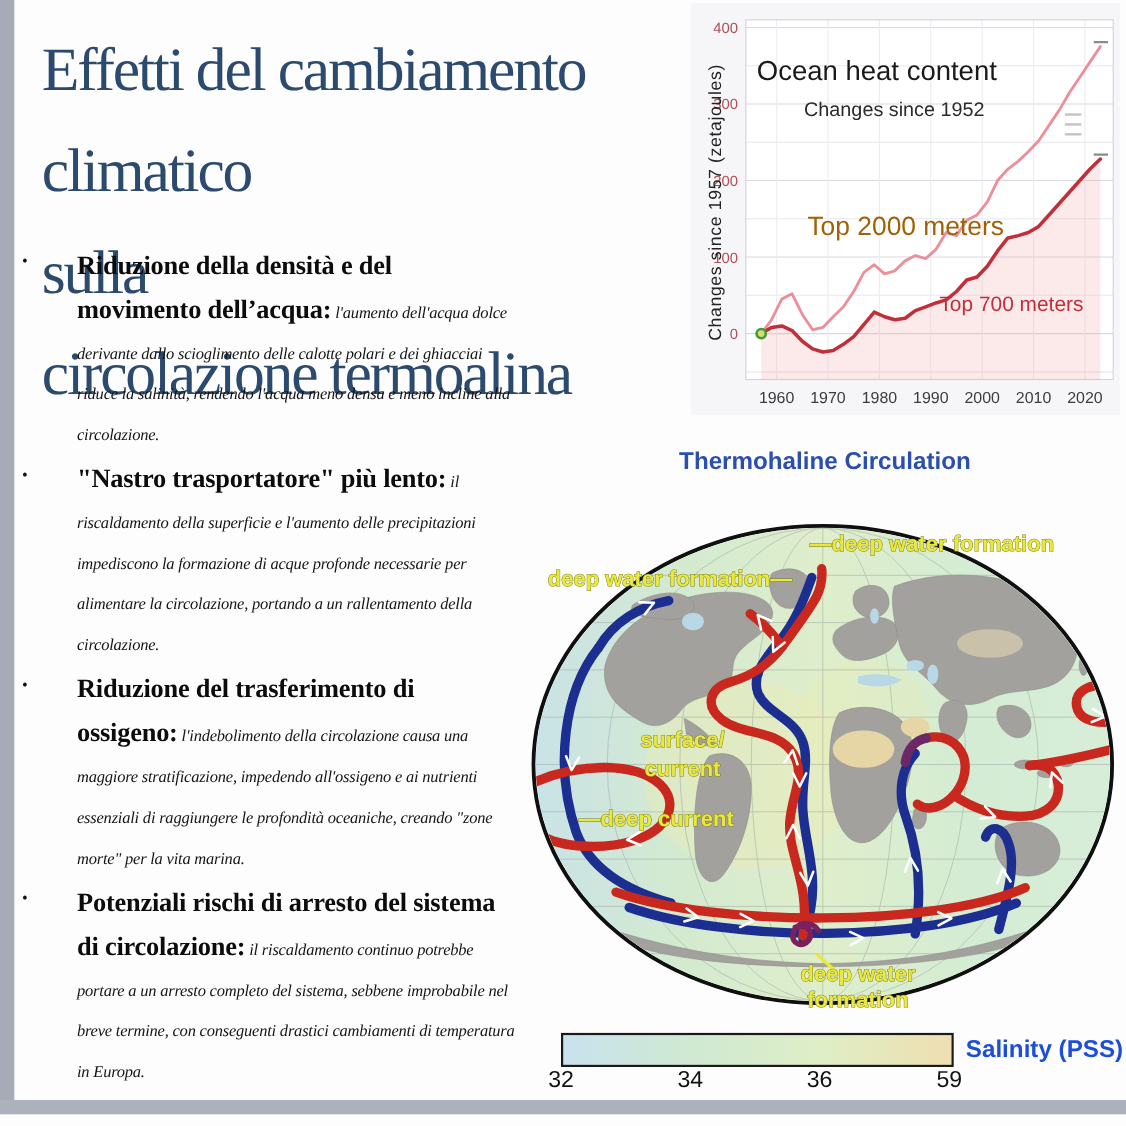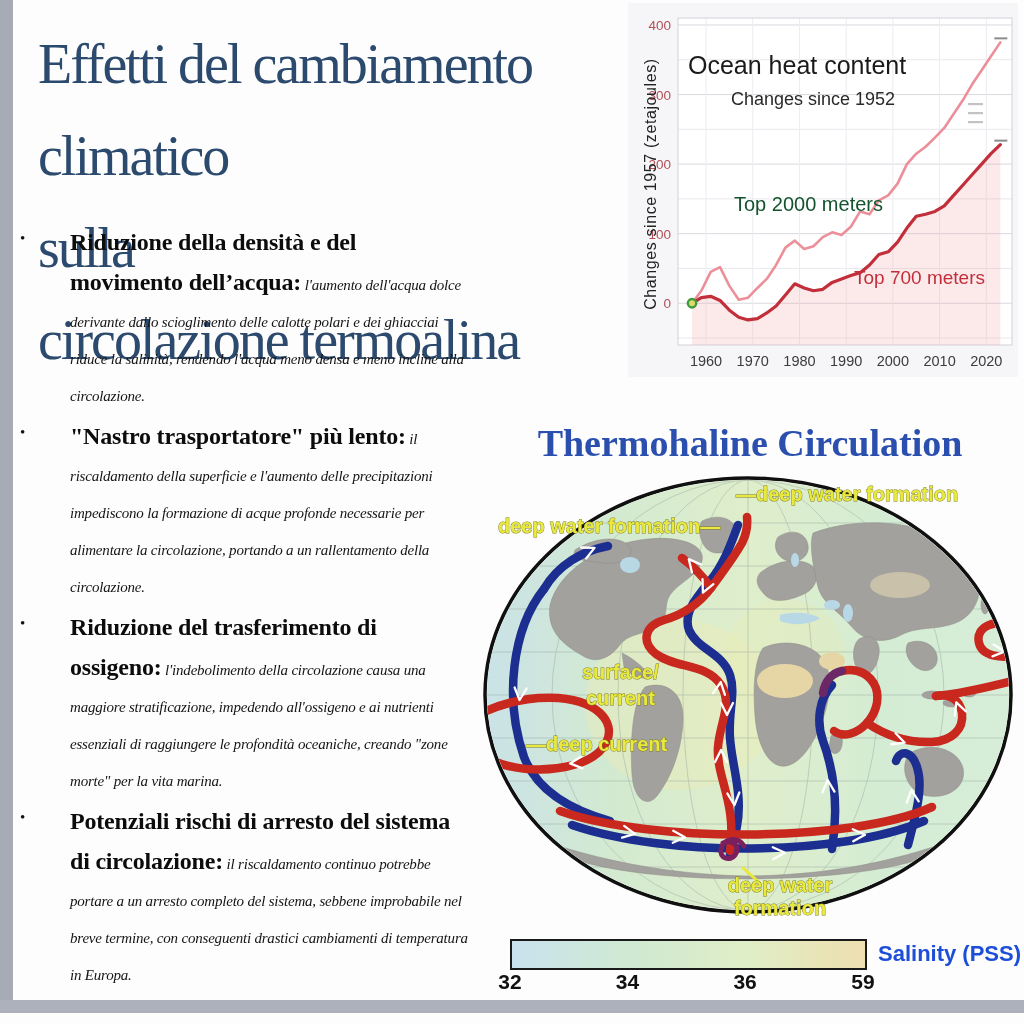--- a/index.html
+++ b/index.html
@@ -25,36 +25,36 @@
   .chart{position:absolute;left:628px;top:3px;width:390px;height:374px;background:#f6f6f8;}
   .chart svg{position:absolute;left:0;top:0;}
   .c-title{position:absolute;left:60px;top:48px;width:250px;text-align:left;
            font-family:"Liberation Sans",sans-serif;font-size:25px;color:#1a1a1a;}
   .c-sub{position:absolute;left:60px;top:86px;width:250px;text-align:center;
          font-family:"Liberation Sans",sans-serif;font-size:18px;color:#2a2a2a;}
   .c-ylab{position:absolute;left:-122px;top:172px;width:290px;text-align:center;
           transform:rotate(-90deg);font-family:"Liberation Sans",sans-serif;
           font-size:16px;letter-spacing:0.6px;color:#222;}
   .c-s2000{position:absolute;left:106px;top:190px;font-family:"Liberation Sans",sans-serif;
-           font-size:20px;color:#14532d;}
+           font-size:24px;color:#a16207;}
   .c-s700{position:absolute;left:226px;top:264px;font-family:"Liberation Sans",sans-serif;
           font-size:19px;color:#c22f3a;}
 
   
-  .m-title{position:absolute;left:480px;top:421px;width:540px;text-align:center;
-           font-family:Liberation Serif, serif;font-weight:bold;font-size:38px;color:#2b4fae;}
+  .m-title{position:absolute;left:480px;top:406px;width:540px;text-align:center;
+           font-family:Liberation Sans, sans-serif;font-weight:bold;font-size:22px;color:#2b4fae;}
   .map-svg{position:absolute;left:480px;top:455px;width:540px;height:475px;}
   .mlabel{font-family:"Liberation Sans",sans-serif;font-weight:bold;font-size:20px;
           fill:#e9e93d;paint-order:stroke;stroke:#7d7d20;stroke-width:0.9px;}
 
   
   .cbar{position:absolute;left:510px;top:939px;width:353px;height:27px;border:2px solid #1a1a1a;
         background:linear-gradient(90deg,#c9e2ee 0%,#cfe9d2 33%,#dfeec6 66%,#eedfb0 100%);}
   .cbar-ticks{position:absolute;left:510px;top:970px;width:353px;height:28px;
-              font-family:"Liberation Sans",sans-serif;font-weight:bold;font-size:21px;color:#111;}
+              font-family:"Liberation Sans",sans-serif;font-weight:normal;font-size:21px;color:#111;}
   .cbar-ticks span{position:absolute;transform:translateX(-50%);}
   .ct0{left:0%} .ct1{left:33.3%} .ct2{left:66.6%} .ct3{left:100%}
   .cbar-label{position:absolute;left:878px;top:941px;font-family:"Liberation Sans",sans-serif;
               font-weight:bold;font-size:22px;color:#1d4ed8;}
 </style>
 </head>
 <body>
 
 <div class="slide">
   <div class="left-strip"></div>

